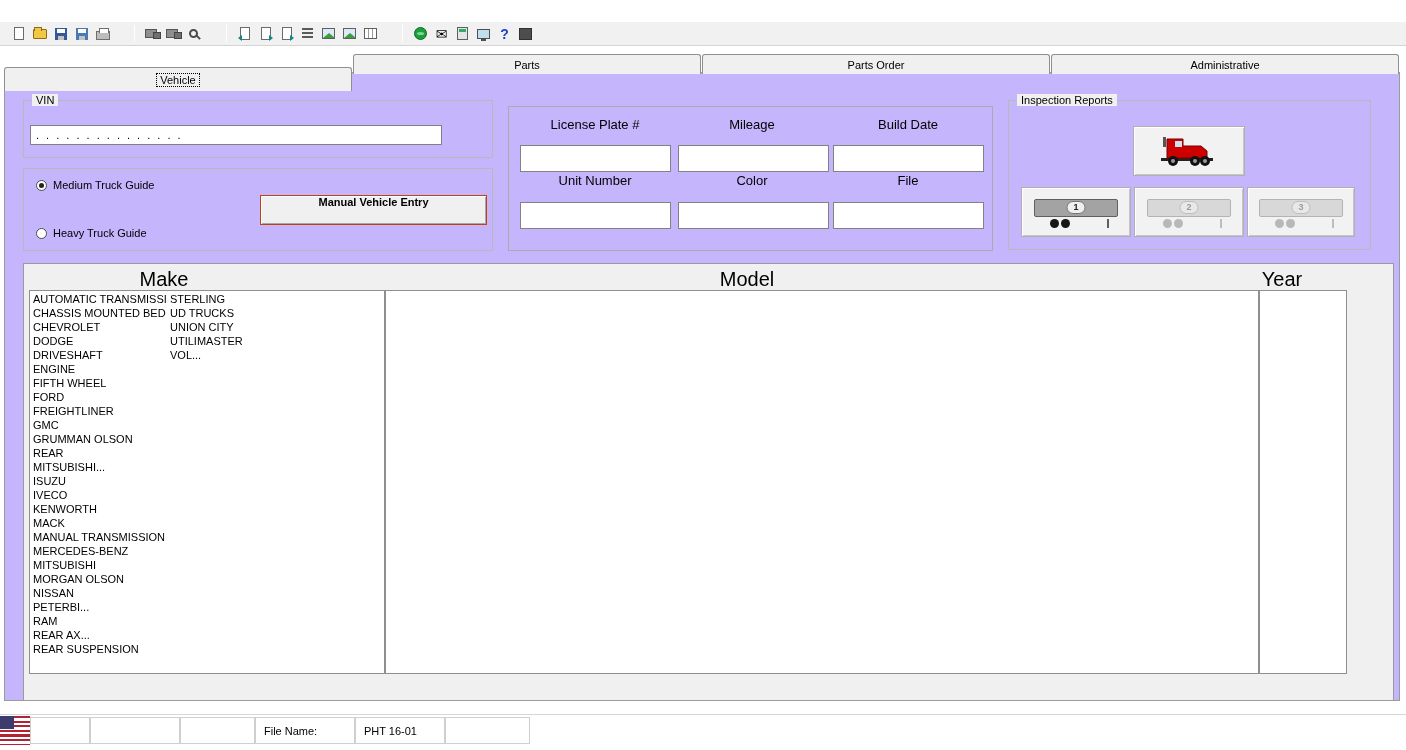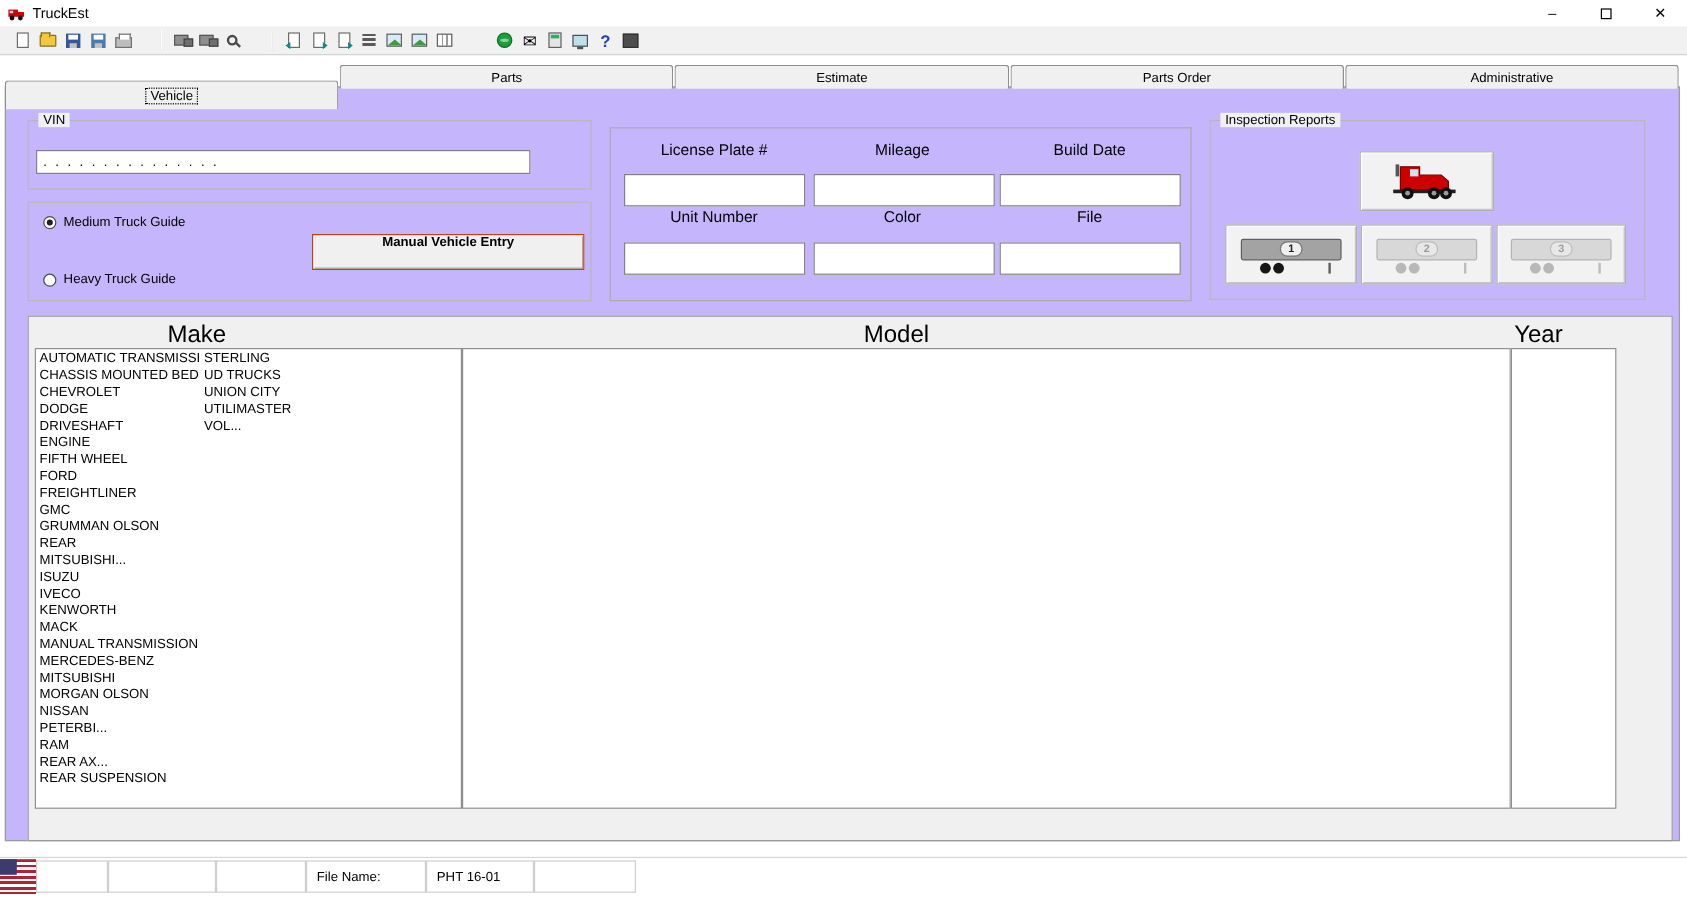--- a/index.html
+++ b/index.html
@@ -154,43 +154,20 @@
   .sc-3 { left:180px; width:75px; }
   .sc-4 { left:255px; width:100px; }
   .sc-5 { left:355px; width:90px; }
   .sc-6 { left:445px; width:85px; }
 </style>
 </head>
 <body>
 
 <div class="page">
 
-  <div class="titlebar">
-    <span class="app-ico">
-      <svg width="16" height="14" viewBox="0 0 16 14">
-        <rect x="1" y="4" width="8" height="6" fill="#cc0000"></rect>
-        <rect x="9" y="6" width="5" height="4" fill="#cc0000"></rect>
-        <rect x="2" y="5" width="3" height="2" fill="#cfe2ee"></rect>
-        <circle cx="4" cy="11" r="2" fill="#111"></circle>
-        <circle cx="11" cy="11" r="2" fill="#111"></circle>
-      </svg>
-    </span>
-    <span class="title">TruckEst</span>
-    <div class="winbtns">
-      <div class="winbtn">
-        <span>–</span>
-      </div>
-      <div class="winbtn">
-        <span class="maxsq"></span>
-      </div>
-      <div class="winbtn">
-        <span>✕</span>
-      </div>
-    </div>
-  </div>
 
   <div class="toolbar">
     <div class="tbtn">
         <span class="ic ic-doc"></span>
       </div>
     <div class="tbtn">
         <span class="ic ic-folder"></span>
       </div>
     <div class="tbtn">
         <span class="ic ic-save"></span>
@@ -256,23 +233,20 @@
         <span class="ic ic-darksq"></span>
       </div>
   </div>
 
   <div class="tabstrip">
     <div class="tab active">
         <span class="tablabel">Vehicle</span>
       </div>
     <div class="tab">
         <span class="tablabel">Parts</span>
-      </div>
-    <div class="tab">
-        <span class="tablabel">Estimate</span>
       </div>
     <div class="tab">
         <span class="tablabel">Parts Order</span>
       </div>
     <div class="tab">
         <span class="tablabel">Administrative</span>
       </div>
   </div>
 
   <div class="mainpanel">

